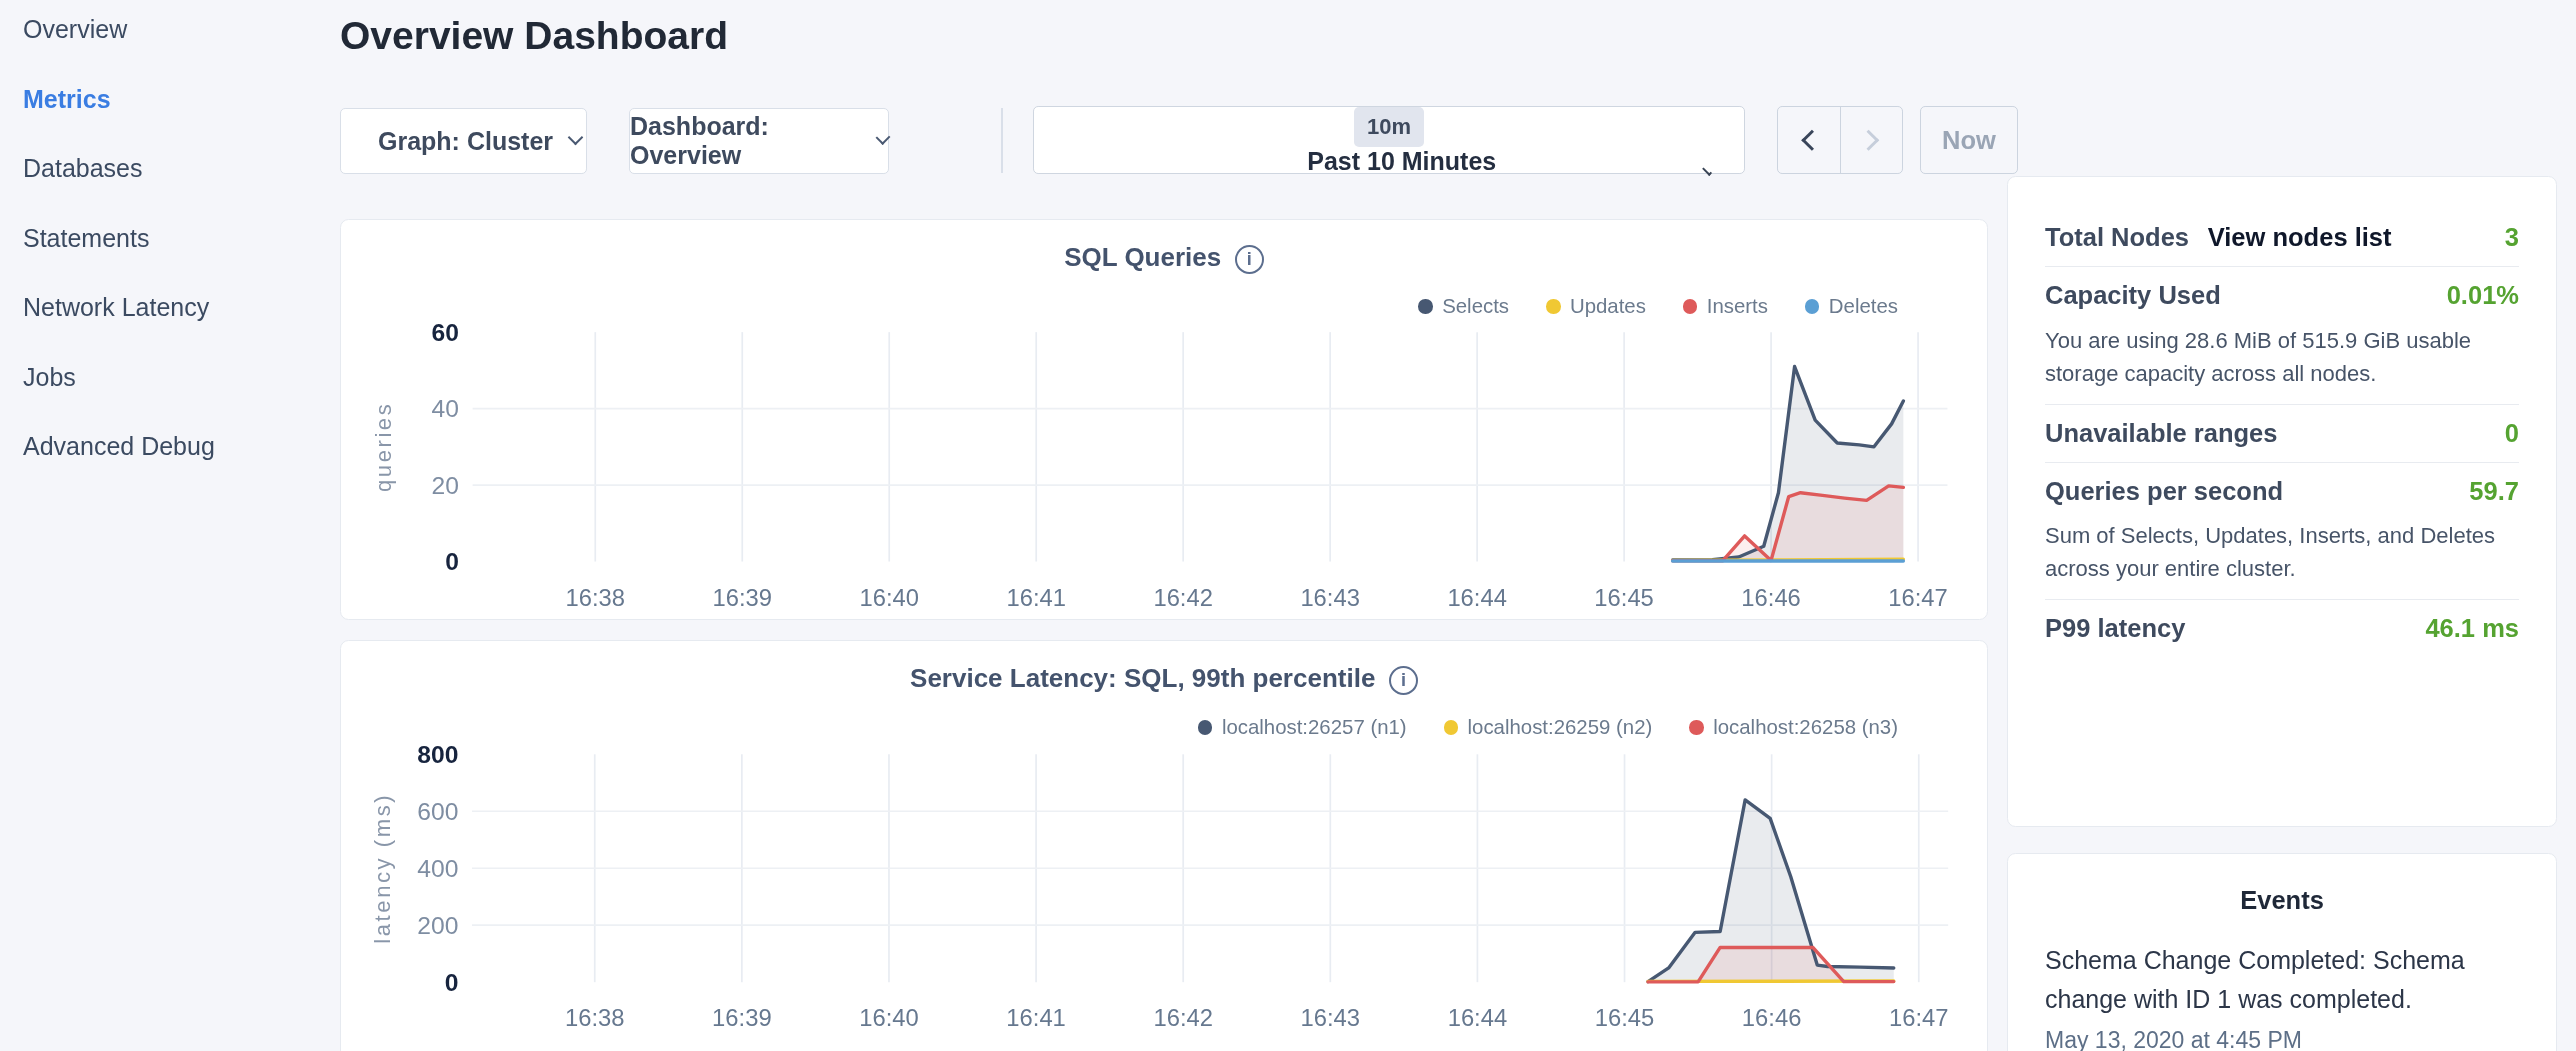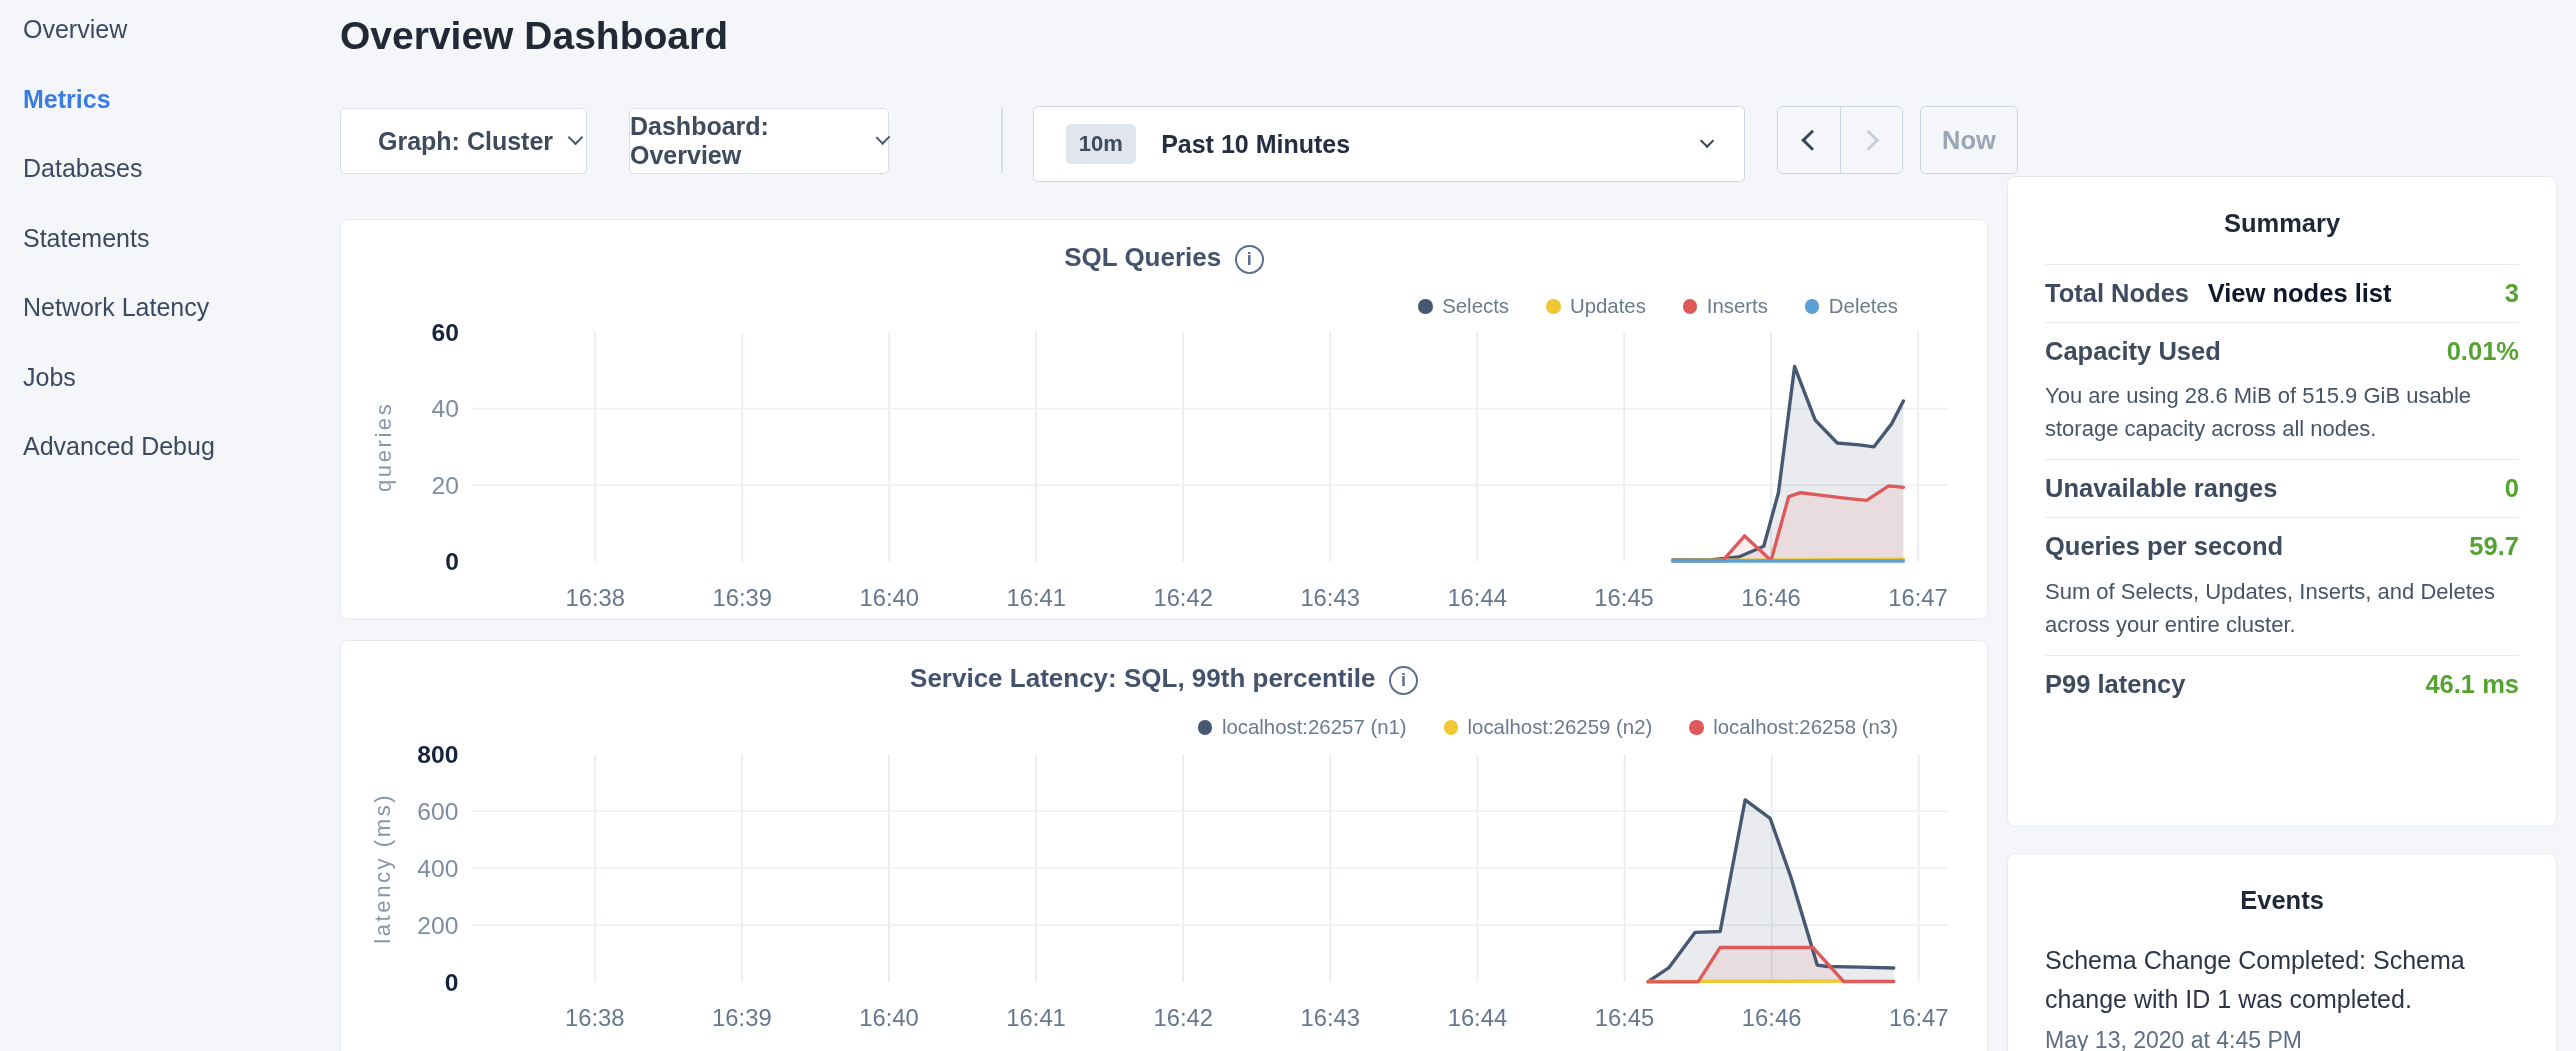--- a/index.html
+++ b/index.html
@@ -15,21 +15,21 @@
   .sidebar a { font-size: 25px; line-height: 25.5px; font-weight: 500; color: #3b4a61; text-decoration: none; white-space: nowrap; cursor: pointer; }
   .sidebar a.active { color: #3a7de2; font-weight: 700; }
   
   .page-title { position: absolute; left: 340px; top: 13.6px; font-size: 39px; font-weight: 600; color: #212936; }
   .ctl { position: absolute; display: flex; align-items: center; background: #fff; border: 1.7px solid #d9dfe8; border-radius: 5.1px; height: 66px; cursor: pointer; }
   .dd-graph { left: 340px; top: 108px; width: 247px; justify-content: center; gap: 17px; padding-left: 32px; }
   .dd-dash  { left: 629px; top: 108px; width: 260px; justify-content: center; gap: 17px; }
   .dd-label { font-size: 25px; font-weight: 700; color: #3e4a5e; }
   .chev { display: inline-block; width: 11px; height: 11px; border-right: 2.6px solid #4a5972; border-bottom: 2.6px solid #4a5972; transform: rotate(45deg); margin-top: -6.8px; }
   .vdivider { position: absolute; left: 1001px; top: 108px; width: 1.7px; height: 65px; background: #d9dfe9; }
-  .time-picker { left: 1033px; top: 106px; width: 712px; height: 76px; padding: 0 32px; border-color: #cfd6e0; }
+  .time-picker { left: 1033px; top: 106px; width: 712px; height: 68px; padding: 0 32px; border-color: #cfd6e0; flex-direction: column; }
   .time-badge { background: #e1e5ee; border-radius: 5.1px; padding: 6.8px 12.8px; font-size: 22px; font-weight: 700; color: #3e4a5e; }
   .time-label { margin-left: 25.5px; font-size: 25px; font-weight: 700; color: #242e40; }
   .time-picker .chev { margin-left: auto; width: 10.2px; height: 10.2px; border-width: 2.6px; border-color: #394455; }
   .arrow-group { left: 1777px; top: 106px; width: 126px; height: 68px; background: transparent; border-color: #ccd4df; padding: 0; }
   .arrow-half { flex: 1; height: 100%; display: flex; align-items: center; justify-content: center; cursor: pointer; }
   .arrow-half:first-child { border-right: 1.7px solid #ccd4df; }
   .chev.left  { width: 14.5px; height: 14.5px; border-width: 3.4px; border-color: #39455a; transform: rotate(135deg); margin: 0 0 0 6.8px; }
   .chev.right { width: 14.5px; height: 14.5px; border-width: 3.4px; border-color: #c6cedb; transform: rotate(-45deg); margin: 0 6.8px 0 0; }
   .now-btn { left: 1920px; top: 106px; width: 98px; height: 68px; background: transparent; border-color: #ccd4df; justify-content: center; font-size: 25.5px; font-weight: 700; color: #9aa5b5; }
   
@@ -209,21 +209,20 @@
       <text x="58" y="267" text-anchor="middle" fill="#8996a9" font-size="26" letter-spacing="3" transform="rotate(-90 58 267)">latency (ms)</text>
       <path d="M1537.079999999999,400.33 L1561.299999999999,384.25 L1592.439999999999,342.375 L1621.8499999999992,341.37 L1651.2599999999995,186.6 L1680.6699999999998,208.375 L1704.89,277.05 L1736.03,380.9 L1748.1399999999999,382.575 L1786.1999999999998,383.245 L1825.989999999999,384.25 L1825.989999999999,401 L1537.079999999999,401 Z" fill="rgba(71,88,114,0.12)" stroke="none"></path>
       <path d="M1537.079999999999,400.665 L1595.8999999999996,400.665 L1621.8499999999992,360.13 L1730.8399999999997,360.13 L1767.1699999999998,400.33 L1825.989999999999,400.33 L1825.989999999999,401 L1537.079999999999,401 Z" fill="rgba(222,90,90,0.10)" stroke="none"></path>
       <polyline points="1537.079999999999,400.33 1561.299999999999,384.25 1592.439999999999,342.375 1621.8499999999992,341.37 1651.2599999999995,186.6 1680.6699999999998,208.375 1704.89,277.05 1736.03,380.9 1748.1399999999999,382.575 1786.1999999999998,383.245 1825.989999999999,384.25" fill="none" stroke="#475872" stroke-width="4" stroke-linejoin="round" stroke-linecap="round"></polyline>
       <polyline points="1537.079999999999,399.995 1825.989999999999,399.66" fill="none" stroke="#f0c833" stroke-width="4" stroke-linejoin="round" stroke-linecap="round"></polyline>
       <polyline points="1537.079999999999,400.665 1595.8999999999996,400.665 1621.8499999999992,360.13 1730.8399999999997,360.13 1767.1699999999998,400.33 1825.989999999999,400.33" fill="none" stroke="#de5a5a" stroke-width="4" stroke-linejoin="round" stroke-linecap="round"></polyline>
     </svg>
 </section>
 
 <aside class="side-panel panel-summary">
-  <div class="panel-title">Summary</div>
 
   <div class="srow">
     <div class="srow-top">
       <span class="srow-label">Total Nodes</span>
       <a class="srow-link">View nodes list</a>
       <span class="srow-value">3</span>
     </div>
   </div>
 
   <div class="srow">

